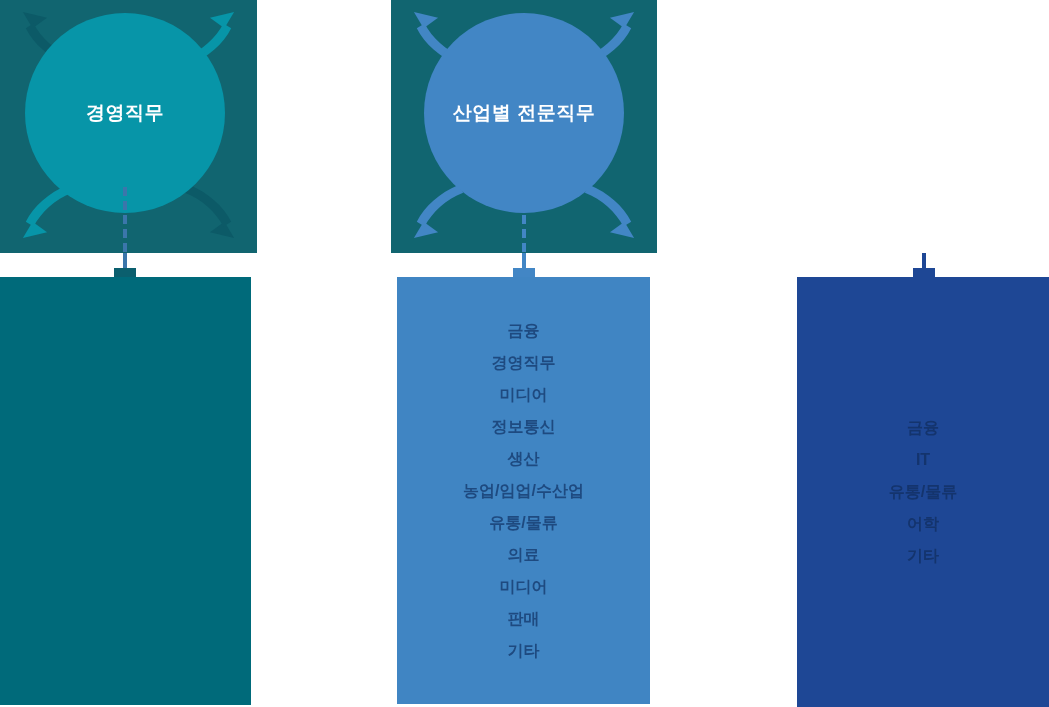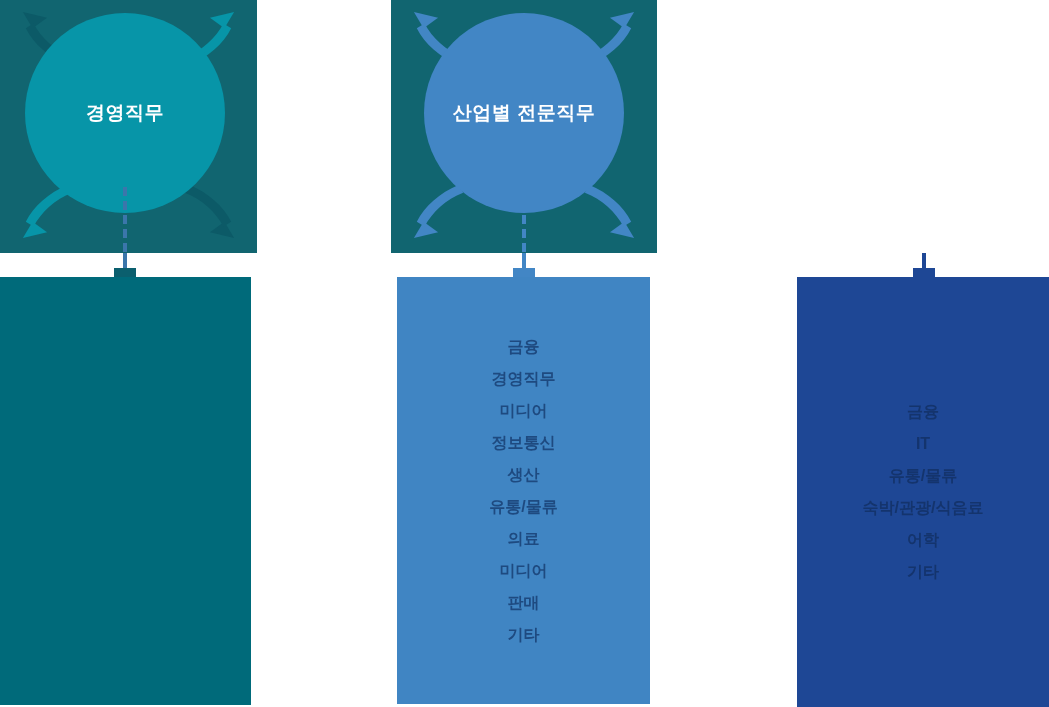--- a/index.html
+++ b/index.html
@@ -132,34 +132,34 @@
       <div class="dash-line"></div>
     </div>
     <div class="gap-line"></div>
     <div class="tab"></div>
     <div class="list-box">
         <div class="list-item">금융</div>
         <div class="list-item">경영직무</div>
         <div class="list-item">미디어</div>
         <div class="list-item">정보통신</div>
         <div class="list-item">생산</div>
+        <div class="list-item">농업/임업/수산업</div>
         <div class="list-item">유통/물류</div>
         <div class="list-item">의료</div>
         <div class="list-item">미디어</div>
         <div class="list-item">판매</div>
         <div class="list-item">기타</div>
       </div>
   </div>
 
   <div class="column col3" style="--header: #116570; --circle: #21489B; --arrowA: #21489B; --arrowB: #21489B; --box: #1E4795; --dash: #1E4795; --tab: #1E4795; --itemText: #14346D;">
     <div class="gap-line"></div>
     <div class="tab"></div>
     <div class="list-box">
         <div class="list-item">금융</div>
         <div class="list-item">IT</div>
         <div class="list-item">유통/물류</div>
-        <div class="list-item">숙박/관광/식음료</div>
         <div class="list-item">어학</div>
         <div class="list-item">기타</div>
       </div>
   </div>
 
 </div>
 
 </body></html>

